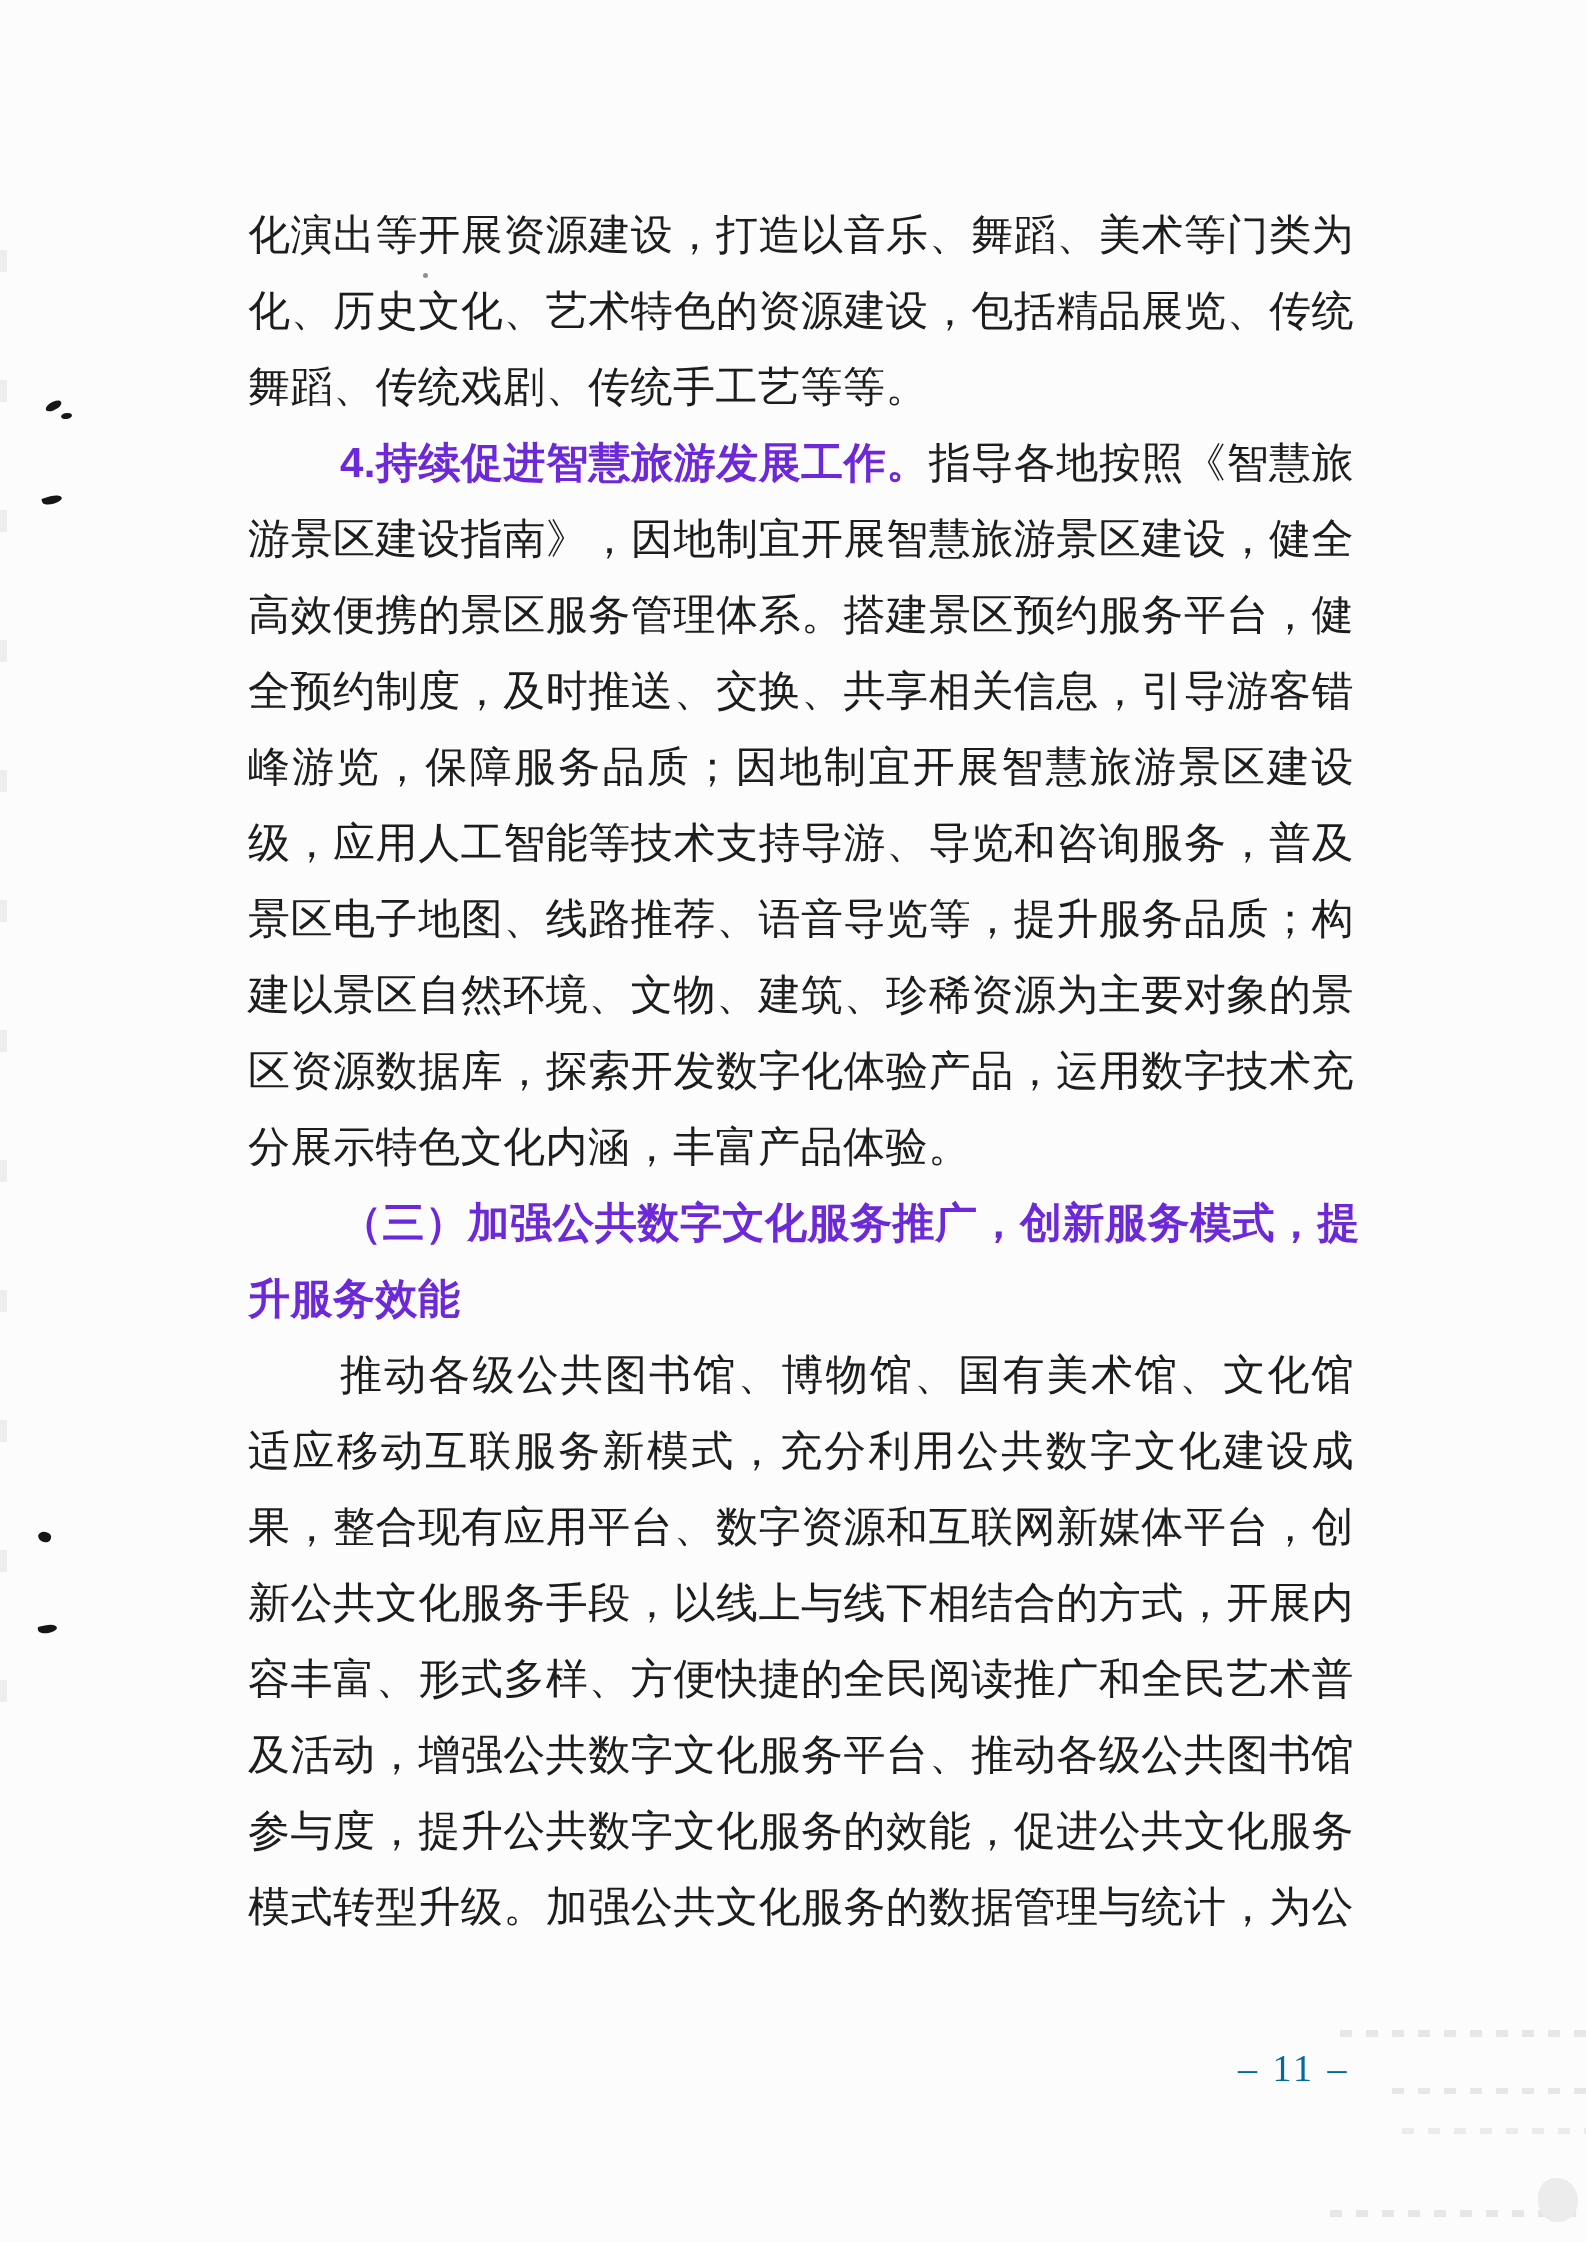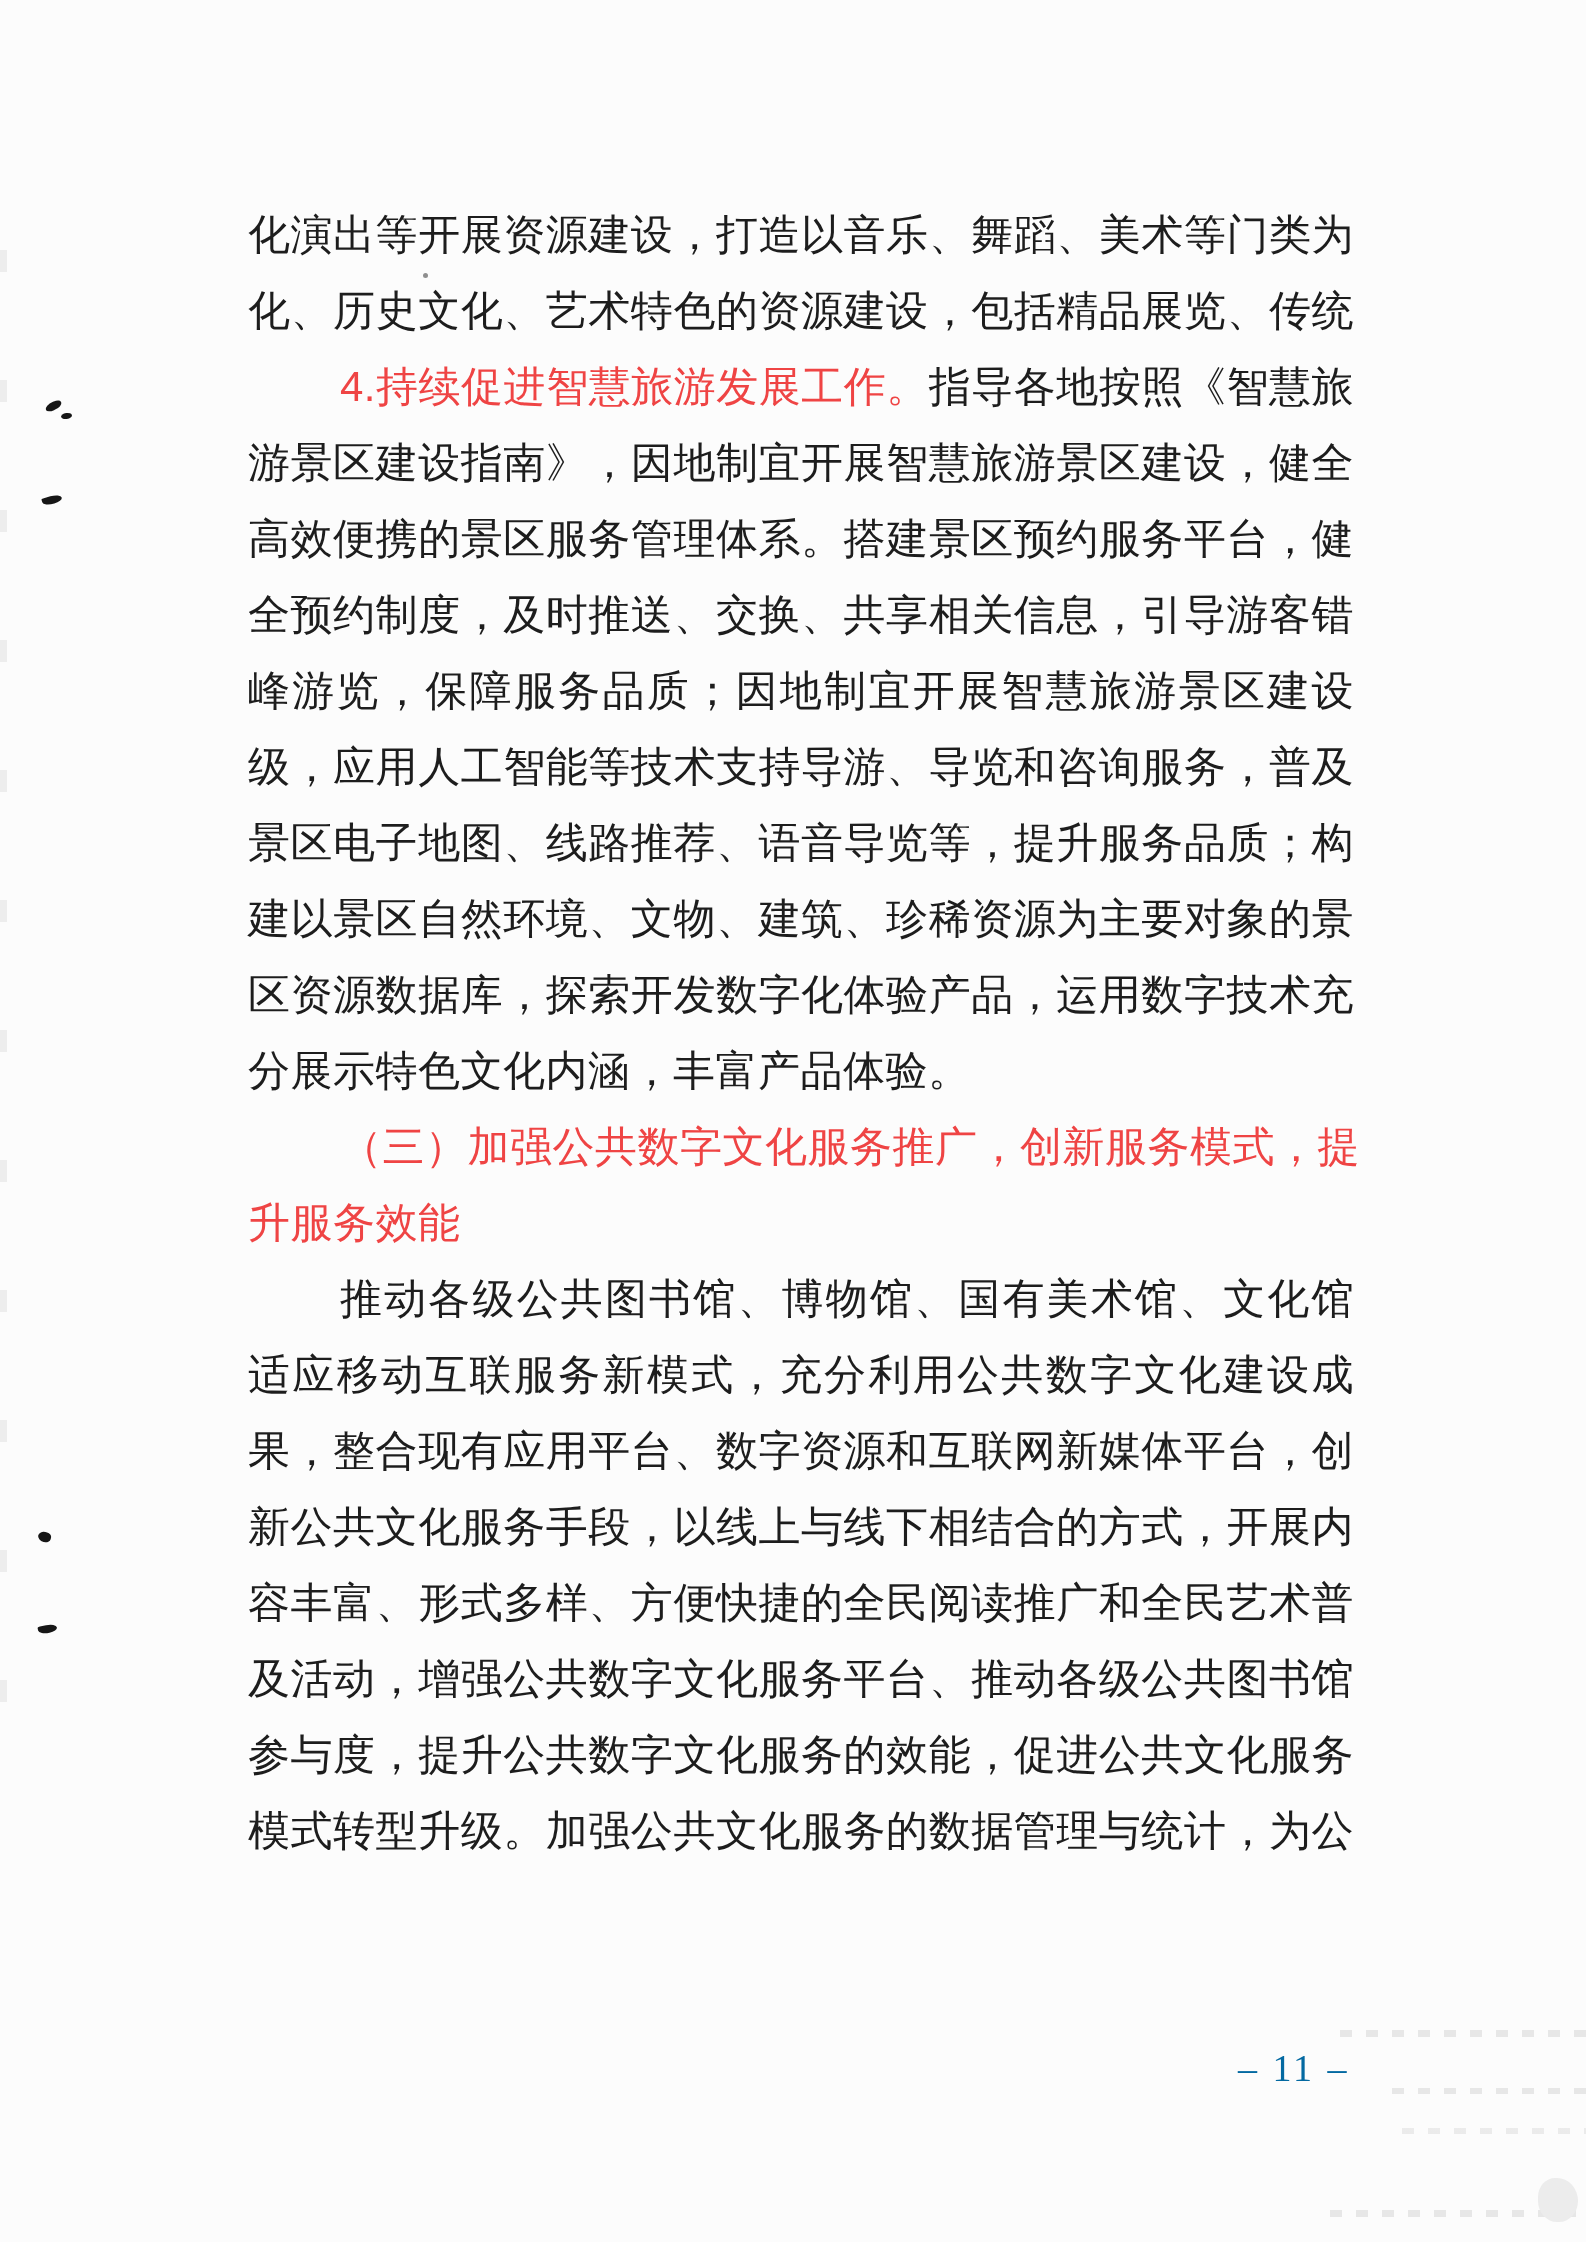--- a/index.html
+++ b/index.html
@@ -19,23 +19,23 @@
     height:76px;line-height:76px;
     font-size:42px;
     text-align:justify;
     text-justify:inter-character;
     letter-spacing:0.5px;
     white-space:nowrap;
   }
   .line.fill{ text-align-last:justify; }
   .line.indent{ padding-left:92px; }
   .seg.bold{
-    font-weight:400;
+    font-weight:700;
     font-family:"Liberation Sans","DejaVu Sans",sans-serif;
-    color:#ef4444;
+    color:#6d28d9;
   }
   .page-number{
     position:absolute;
     left:1238px;top:2046px;
     font-size:38px;
     letter-spacing:3px;
     color:#0369a1;
     font-family:"Liberation Serif","DejaVu Serif",serif;
   }
   
@@ -70,20 +70,21 @@
   <div class="speck dot1"></div>
   <div class="streak st1"></div>
   <div class="streak st2"></div>
   <div class="streak st3"></div>
   <div class="streak st4"></div>
   <div class="blob"></div>
 
   <div class="doc-body" id="doc-body">
       <div class="line fill"><span class="seg">化演出等开展资源建设，打造以音乐、舞蹈、美术等门类为</span></div>
       <div class="line fill"><span class="seg">化、历史文化、艺术特色的资源建设，包括精品展览、传统</span></div>
+      <div class="line"><span class="seg">舞蹈、传统戏剧、传统手工艺等等。</span></div>
       <div class="line indent fill"><span class="seg bold">4.持续促进智慧旅游发展工作。</span><span class="seg">指导各地按照《智慧旅</span></div>
       <div class="line fill"><span class="seg">游景区建设指南》，因地制宜开展智慧旅游景区建设，健全</span></div>
       <div class="line fill"><span class="seg">高效便携的景区服务管理体系。搭建景区预约服务平台，健</span></div>
       <div class="line fill"><span class="seg">全预约制度，及时推送、交换、共享相关信息，引导游客错</span></div>
       <div class="line fill"><span class="seg">峰游览，保障服务品质；因地制宜开展智慧旅游景区建设</span></div>
       <div class="line fill"><span class="seg">级，应用人工智能等技术支持导游、导览和咨询服务，普及</span></div>
       <div class="line fill"><span class="seg">景区电子地图、线路推荐、语音导览等，提升服务品质；构</span></div>
       <div class="line fill"><span class="seg">建以景区自然环境、文物、建筑、珍稀资源为主要对象的景</span></div>
       <div class="line fill"><span class="seg">区资源数据库，探索开发数字化体验产品，运用数字技术充</span></div>
       <div class="line"><span class="seg">分展示特色文化内涵，丰富产品体验。</span></div>

